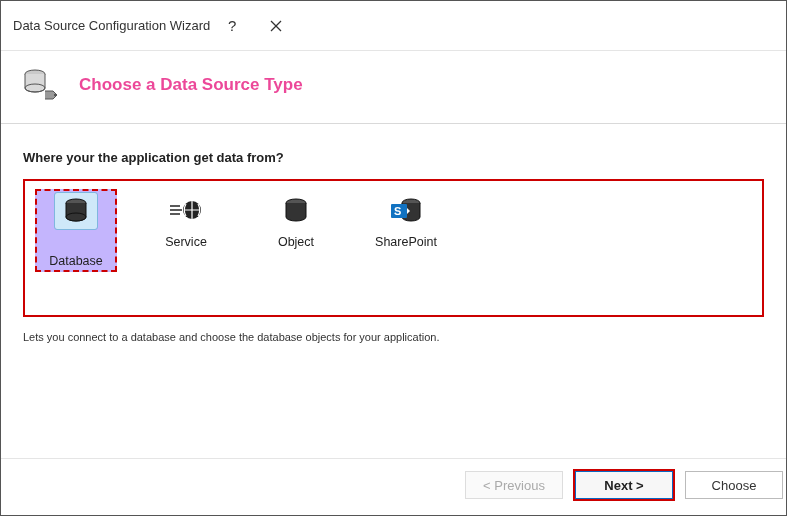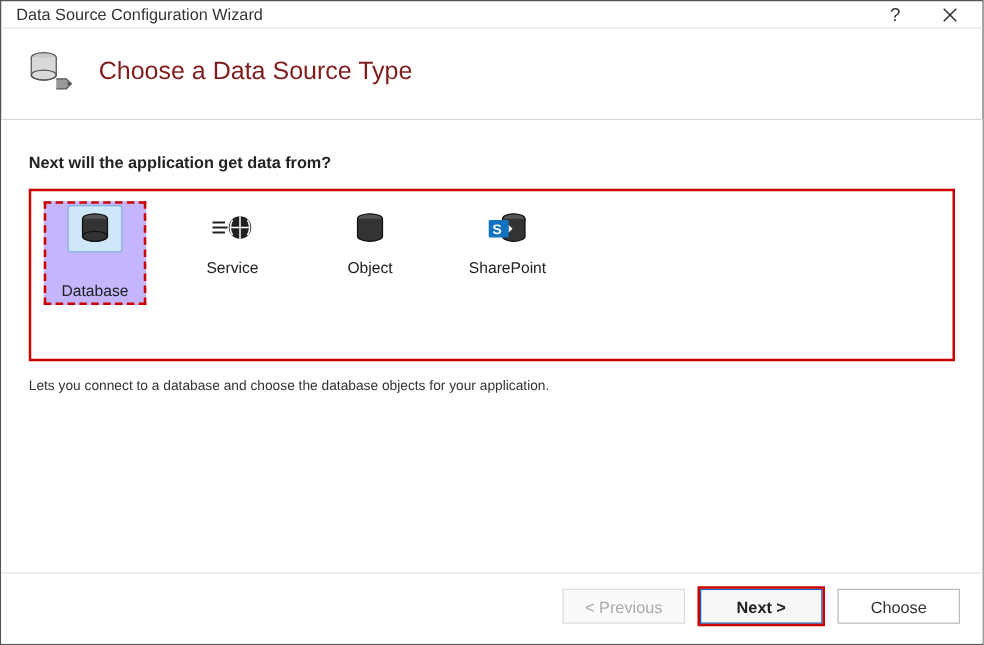--- a/index.html
+++ b/index.html
@@ -7,39 +7,39 @@
       font-family: "Segoe UI", Tahoma, sans-serif;
       font-size: 13px;
       background: #fff;
       width: 787px;
       height: 516px;
       overflow: hidden;
       color: #222;
     }
     .window { border: 1px solid #555; width: 787px; height: 516px; display: flex; flex-direction: column; }
     .titlebar {
-      height: 22px;
+      height: 50px;
       display: flex;
       align-items: center;
-      justify-content: space-between;
+      justify-content: flex-start;
       padding: 0 4px 0 12px;
       border-bottom: 1px solid #e5e5e5;
     }
     .titlebar-title { font-size: 13px; color: #333; }
     .titlebar-controls { display: flex; align-items: center; }
     .titlebar-btn {
       width: 44px; height: 30px; display: flex; align-items: center; justify-content: center;
       font-size: 15px; color: #333;
     }
     .header {
       display: flex; align-items: center; gap: 18px;
       padding: 14px 20px 18px 20px;
     }
     .header-icon { width: 40px; height: 40px; flex-shrink: 0; }
-    .header-title { font-size: 20px; font-weight: 400; color: #7f1d1d; }
+    .header-title { font-size: 17px; font-weight: 700; color: #ec4899; }
     .content {
       border-top: 1px solid #d9d9d9;
       background: #fff;
       padding: 26px 22px 20px 22px;
       flex: 1;
       display: flex;
       flex-direction: column;
     }
     .prompt { font-weight: 700; font-size: 13px; margin-bottom: 14px; color: #222;}
     .options-box {
@@ -67,21 +67,21 @@
       outline: 1px solid #7fb7df;
     }
     .opt-icon-wrap {
       width: 42px; height: 36px; display:flex; align-items:center; justify-content:center;
       border-radius: 2px;
     }
     .opt-label { margin-top: 6px; font-size: 12.5px; color: #222; }
     .description { margin-top: 14px; font-size: 11px; color: #333; }
     .footer {
       border-top: 1px solid #e5e5e5;
-      padding: 12px 18px 16px 18px;
+      padding: 12px 3px 16px 18px;
       display: flex; justify-content: flex-end; gap: 12px;
       background: #fff;
     }
     .btn {
       min-width: 98px; height: 28px;
       border: 1px solid #bbb; background: #f7f7f7;
       display: flex; align-items: center; justify-content: center;
       font-size: 13px; color: #333;
     }
     .btn.disabled { color: #aaa; border-color: #ddd; background: #fafafa;}
@@ -120,21 +120,21 @@
       <ellipse cx="14" cy="9" rx="10" ry="4" fill="#c9c9c9" stroke="#555"></ellipse>
       <path d="M4 9 v14 a10 4 0 0 0 20 0 V9" fill="#d9d9d9" stroke="#555"></path>
       <ellipse cx="14" cy="23" rx="10" ry="4" fill="none" stroke="#555"></ellipse>
       <path d="M24 26 h8 l4 4 l-4 4 h-8" fill="#999" stroke="#555"></path>
       <rect x="33" y="29" width="3" height="2" fill="#555"></rect>
     </svg>
     <div class="header-title">Choose a Data Source Type</div>
   </div>
 
   <div class="content">
-    <div class="prompt">Next will the application get data from?</div>
+    <div class="prompt">Where your the application get data from?</div>
 
     <div class="options-box">
 
       <div class="option selected">
         <div class="opt-icon-wrap">
           <svg width="30" height="30" viewBox="0 0 30 30">
             <ellipse cx="15" cy="7" rx="10" ry="4" fill="#555" stroke="#111"></ellipse>
             <path d="M5 7 v14 a10 4 0 0 0 20 0 V7" fill="#333" stroke="#111"></path>
             <ellipse cx="15" cy="21" rx="10" ry="4" fill="#333" stroke="#111"></ellipse>
           </svg>

